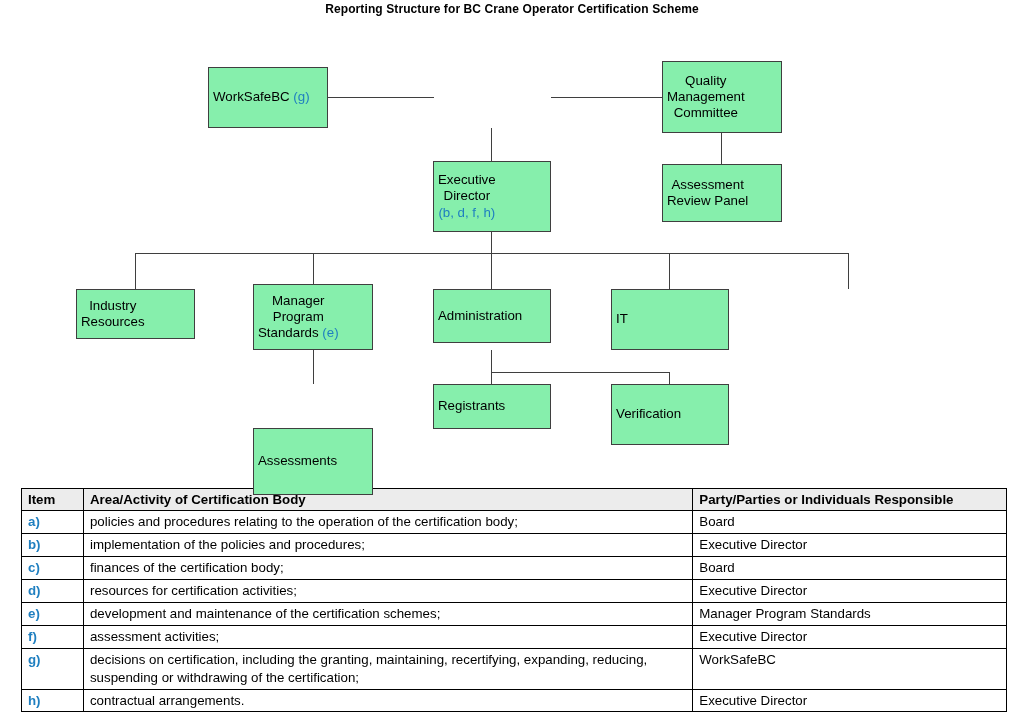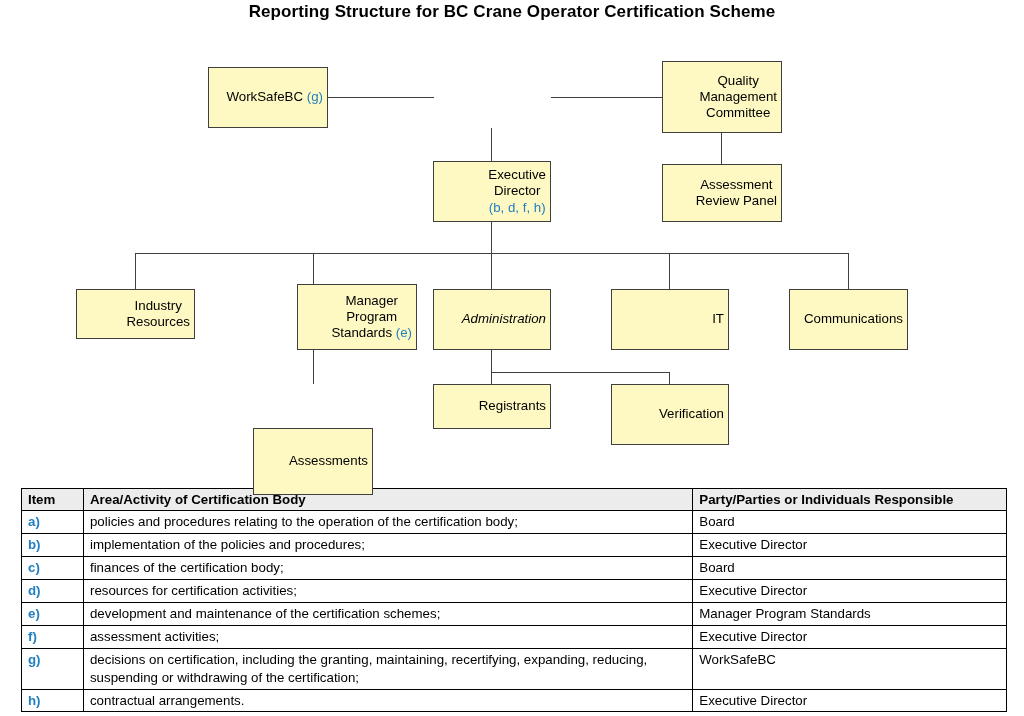--- a/index.html
+++ b/index.html
@@ -13,38 +13,38 @@
   }
   #page {
     position: relative;
     width: 1024px;
     height: 716px;
   }
   #title {
     position: absolute;
     top: 2px; left: 0; width: 1024px;
     text-align: center;
-    font-size: 17px;
+    font-size: 12px;
     font-weight: bold;
     letter-spacing: 0.1px;
   }
 
   
   #chart {
     position: absolute;
     top: 30px; left: 0;
     width: 1024px; height: 450px;
   }
   .node {
     position: absolute;
     border: 1.3px solid #3f3f3f;
-    background: #fef9c3;
+    background: #86efac;
     display: flex;
     align-items: center;
-    justify-content: flex-end;
+    justify-content: flex-start;
     text-align: center;
     font-size: 13.3px;
     line-height: 1.22;
     padding: 14px 4px;
     z-index: 2;
   }
   .node .nlabel { display: block; }
   .tag { color: #1f7fc0; }
   .line {
     position: absolute;
@@ -123,21 +123,21 @@
 
 
     <div class="node" style="left:662px; top:31px; width:120px; height:72px;">
       <span class="nlabel">
         <span>Quality</span><br>
         <span>Management</span><br>
         <span>Committee</span>
       </span>
     </div>
 
-    <div class="node" style="left:433px; top:131px; width:118px; height:61px;">
+    <div class="node" style="left:433px; top:131px; width:118px; height:71px;">
       <span class="nlabel">
         <span>Executive</span><br>
         <span>Director</span><br>
         <span class="tag">(b, d, f, h)</span>
       </span>
     </div>
 
     <div class="node" style="left:662px; top:134px; width:120px; height:58px;">
       <span class="nlabel">
         <span>Assessment</span><br>
@@ -145,39 +145,36 @@
       </span>
     </div>
 
     <div class="node" style="left:76px; top:259px; width:119px; height:50px;">
       <span class="nlabel">
         <span>Industry</span><br>
         <span>Resources</span>
       </span>
     </div>
 
-    <div class="node" style="left:253px; top:254px; width:120px; height:66px;margin-left:44px;">
+    <div class="node" style="left:253px; top:254px; width:120px; height:66px;">
       <span class="nlabel">
         <span>Manager</span><br>
         <span>Program</span><br>
         <span>Standards </span><span class="tag">(e)</span>
       </span>
     </div>
 
-    <div class="node" style="left:433px; top:259px; width:118px; height:61px;font-style:italic;">
+    <div class="node" style="left:433px; top:259px; width:118px; height:54px;">
       <span class="nlabel">Administration</span>
     </div>
 
     <div class="node" style="left:611px; top:259px; width:118px; height:61px;">
       <span class="nlabel">IT</span>
     </div>
 
-    <div class="node" style="left:789px; top:259px; width:119px; height:61px;">
-      <span class="nlabel">Communications</span>
-    </div>
 
     <div class="node" style="left:253px; top:354px; width:120px; height:67px;margin-top:44px;">
       <span class="nlabel">Assessments</span>
     </div>
 
     <div class="node" style="left:433px; top:354px; width:118px; height:45px;">
       <span class="nlabel">Registrants</span>
     </div>
 
     <div class="node" style="left:611px; top:354px; width:118px; height:61px;">

